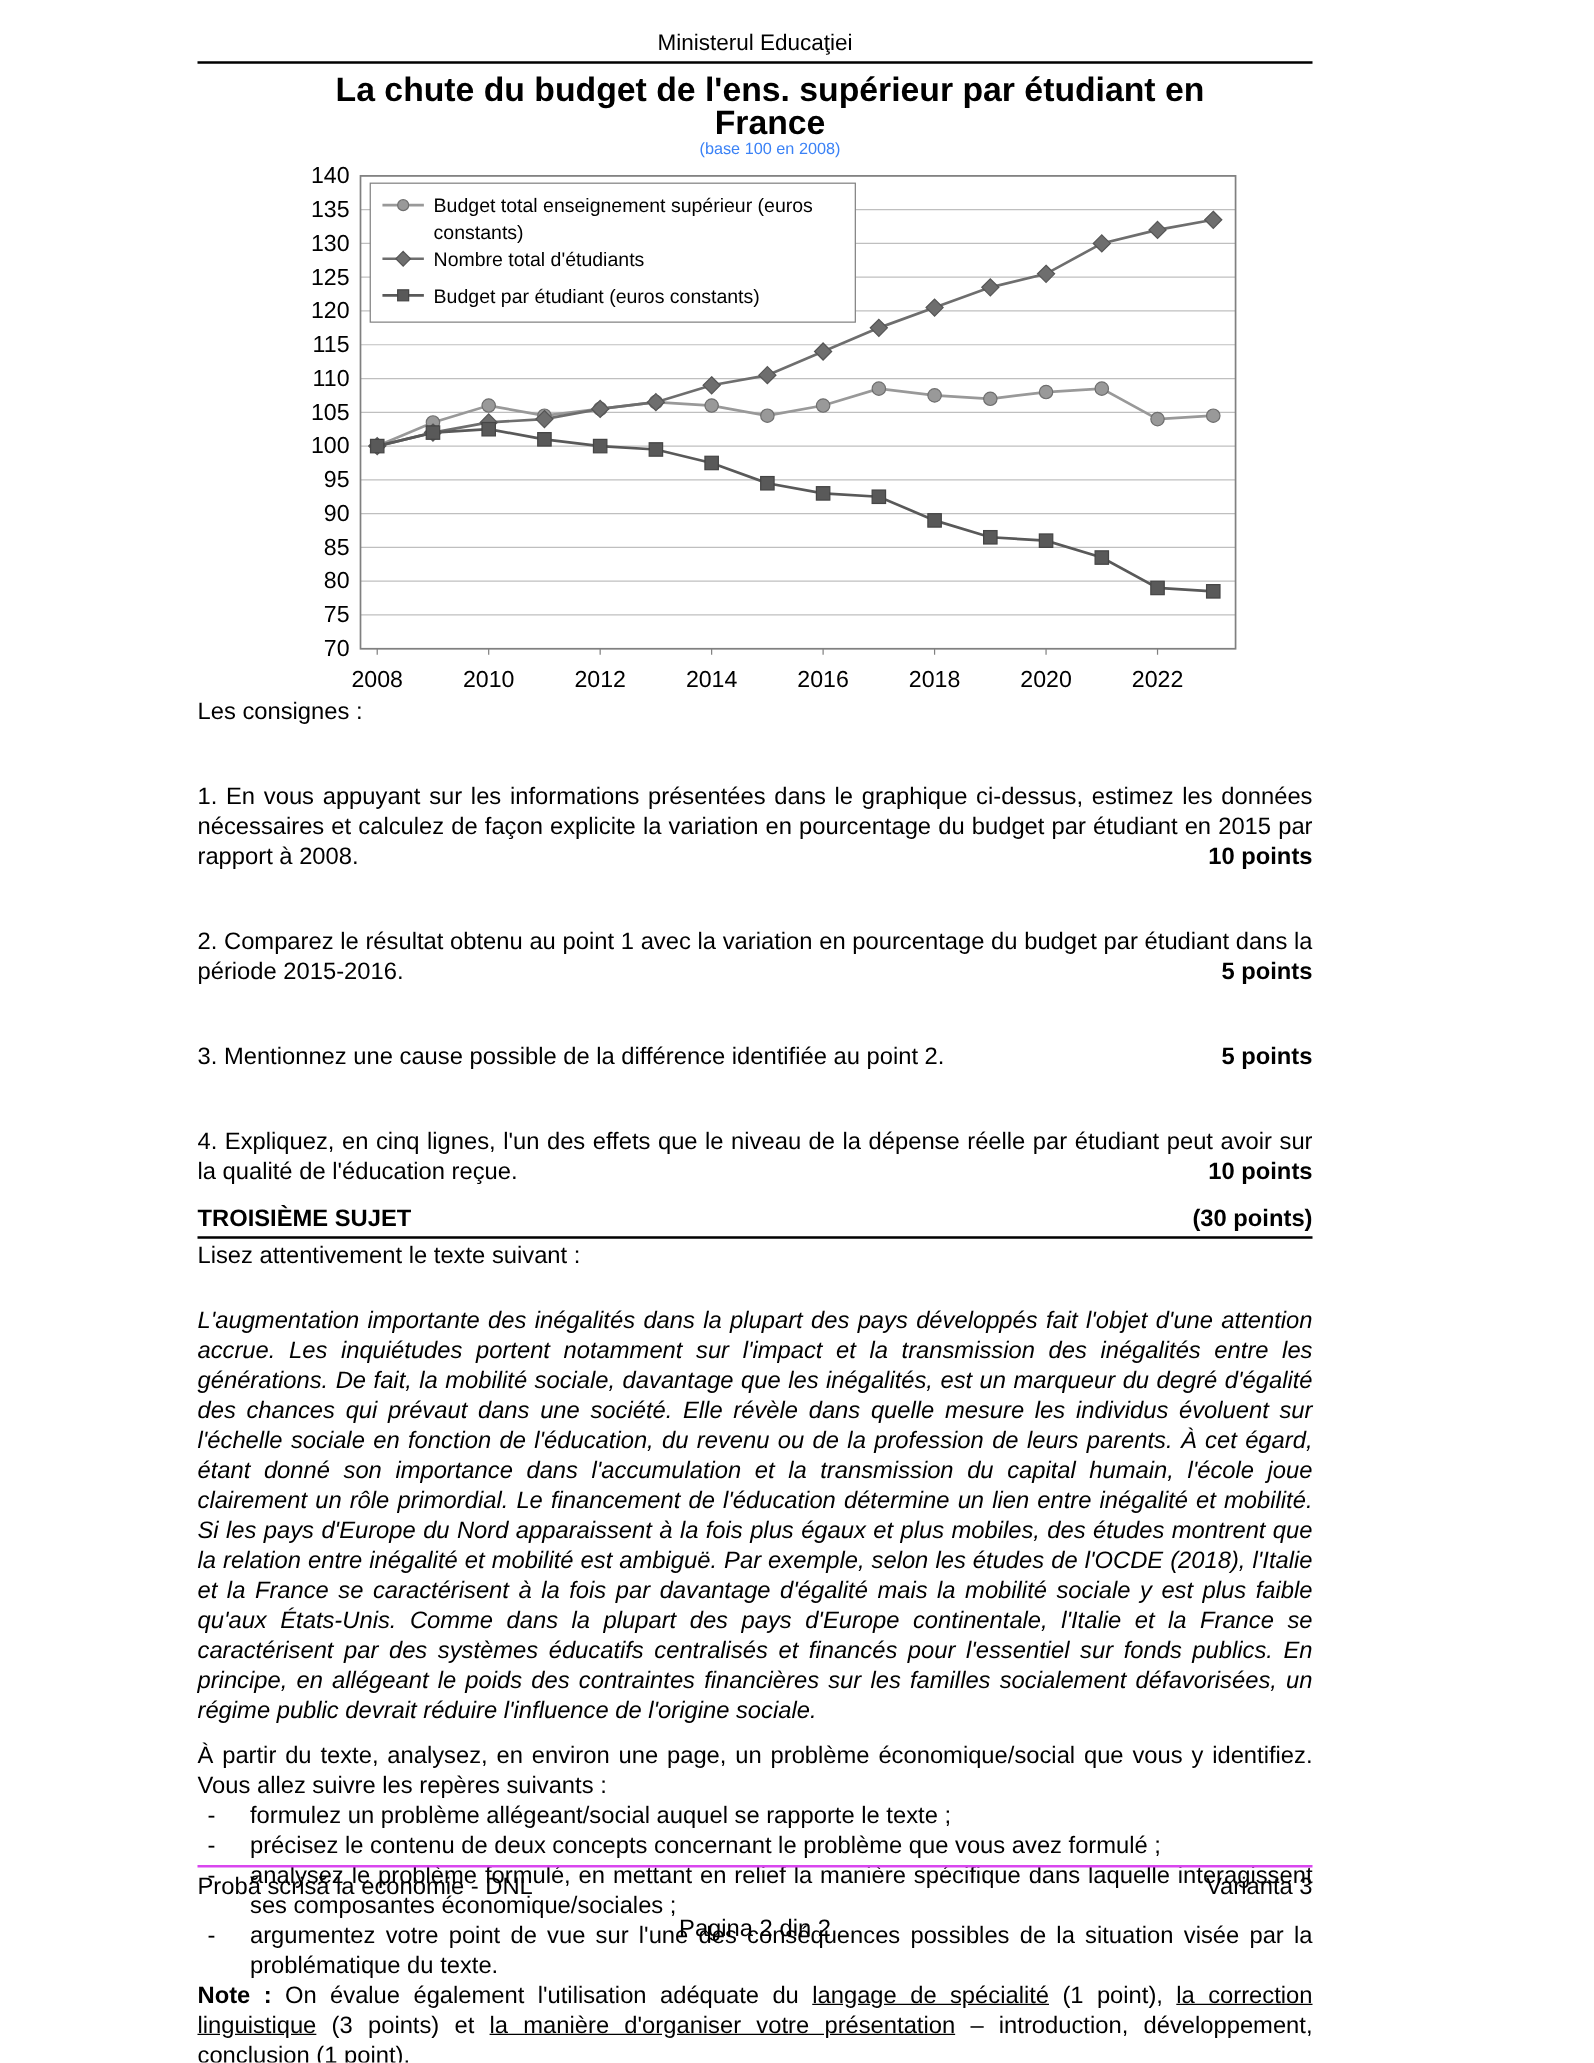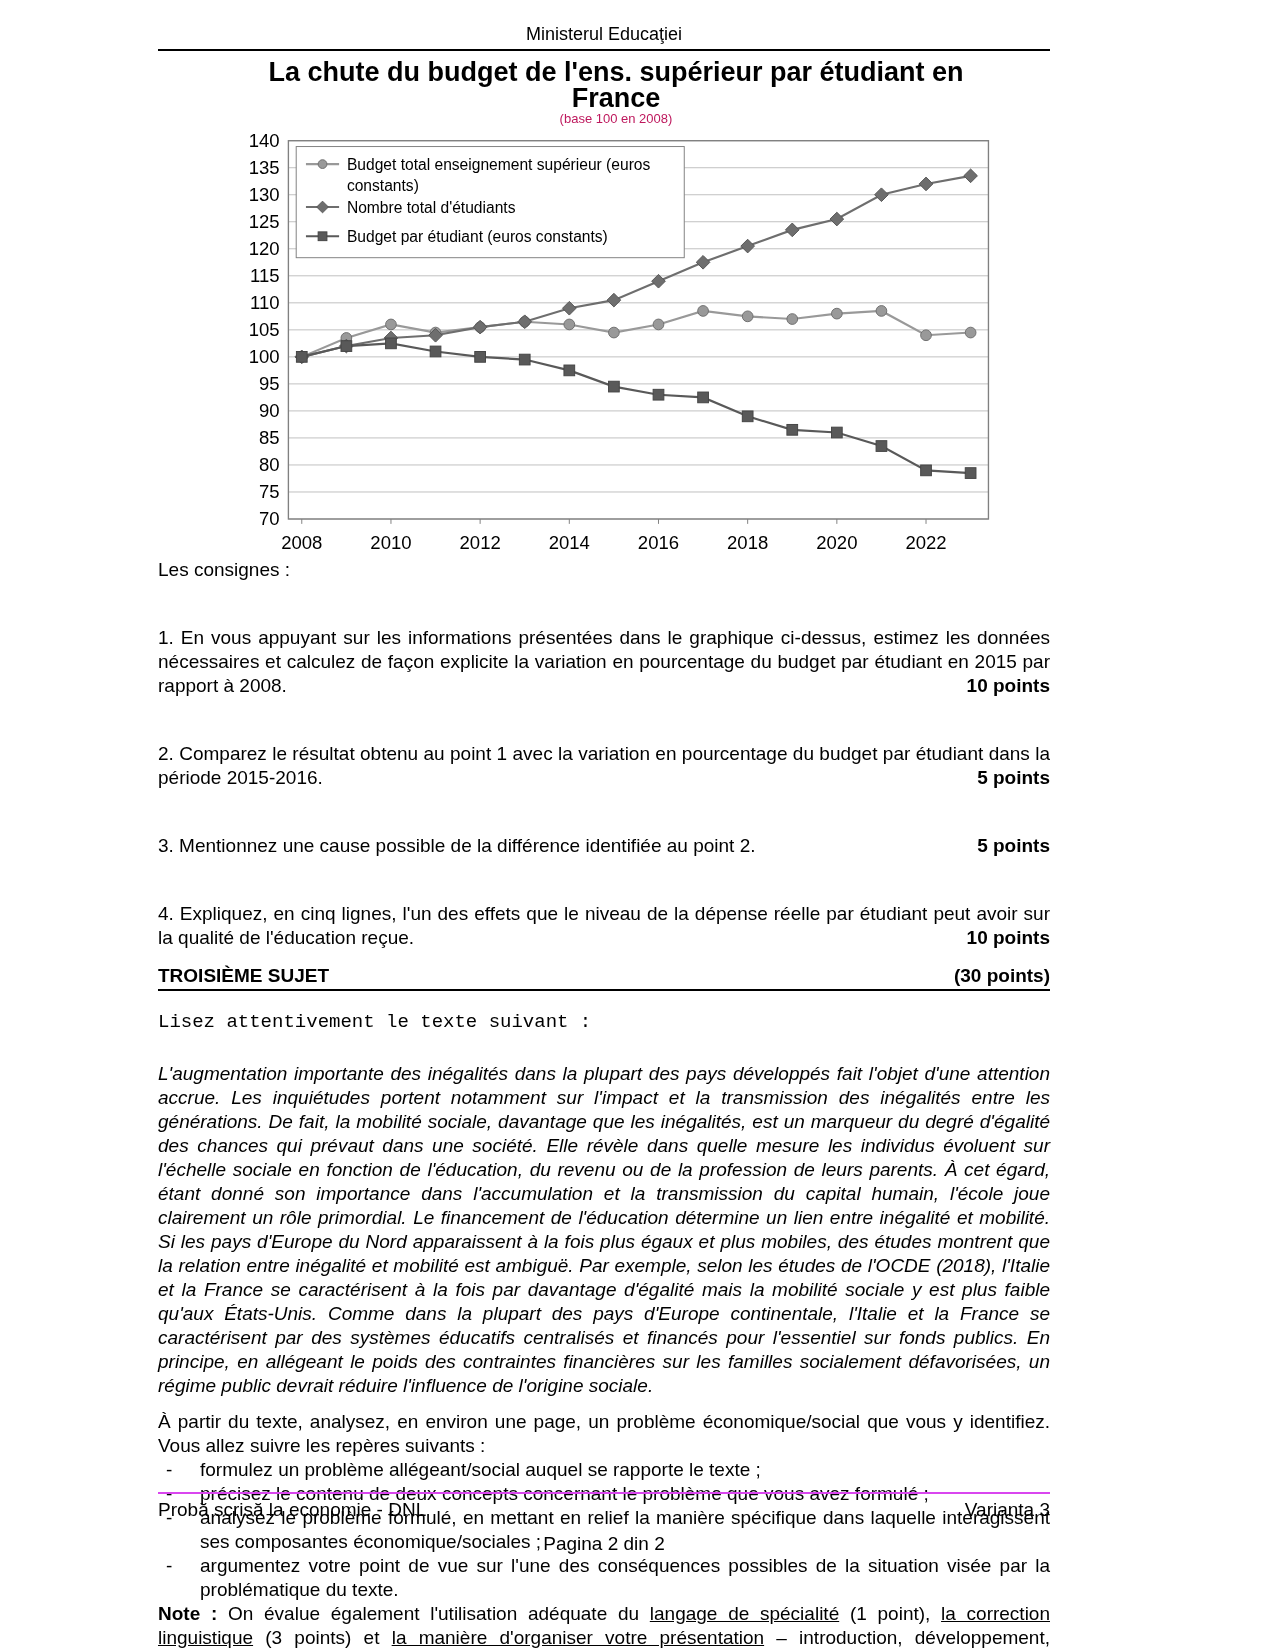--- a/index.html
+++ b/index.html
@@ -9,33 +9,33 @@
     font-family:"Liberation Sans", sans-serif; color:#000; font-size:19px; line-height:24px;
   }
   .page { position:absolute; inset:0; }
   .content { margin-left:158px; width:892px; }
 
   .header { text-align:center; padding-top:22px; font-size:18px; line-height:24px; }
   .header-rule { border-bottom:2px solid #000; margin-top:3px; }
 
   .chart-wrap { width:780px; margin:8px 0 0 68px; }
   .chart-title { text-align:center; font-weight:bold; font-size:27px; line-height:26px; }
-  .chart-subtitle { text-align:center; font-size:13px; line-height:16px; color:#be185d; }
+  .chart-subtitle { text-align:center; font-size:13px; line-height:16px; color:#3b82f6; }
   #chart-svg { display:block; margin-top:2px; }
   #chart-svg text { font-family:"Liberation Sans", sans-serif; fill:#000; }
   #chart-svg .tick { font-size:19px; }
   #chart-svg .legend-label { font-size:16px; }
 
   .consignes-intro { margin-top:0; }
   .consigne-item { text-align:justify; overflow:hidden;margin-top:44px; }
   .ci-points { float:right; font-weight:bold; }
 
   .sujet-heading { display:flex; justify-content:space-between; font-weight:bold;
                    border-bottom:2px solid #000; margin-top:14px; padding-bottom:1px; }
-  .lead { margin-top:19px;font-family:Liberation Mono, monospace; }
+  .lead { margin-top:2px; }
   .excerpt { margin-top:28px; font-style:italic; text-align:justify; }
   .analysis { margin-top:12px; text-align:justify; }
   .bullet-row { display:flex; padding-left:8px; }
   .bullet-dash { flex:0 0 34px; }
   .bullet-text { flex:1; text-align:justify; }
   .note { text-align:justify; }
 
   .footer { position:absolute; left:158px; width:892px; bottom:94px; }
   .footer-row { border-top:2px solid #d946ef; display:flex; justify-content:space-between; padding-top:4px; }
   .footer-page { text-align:center; margin-top:10px; }

